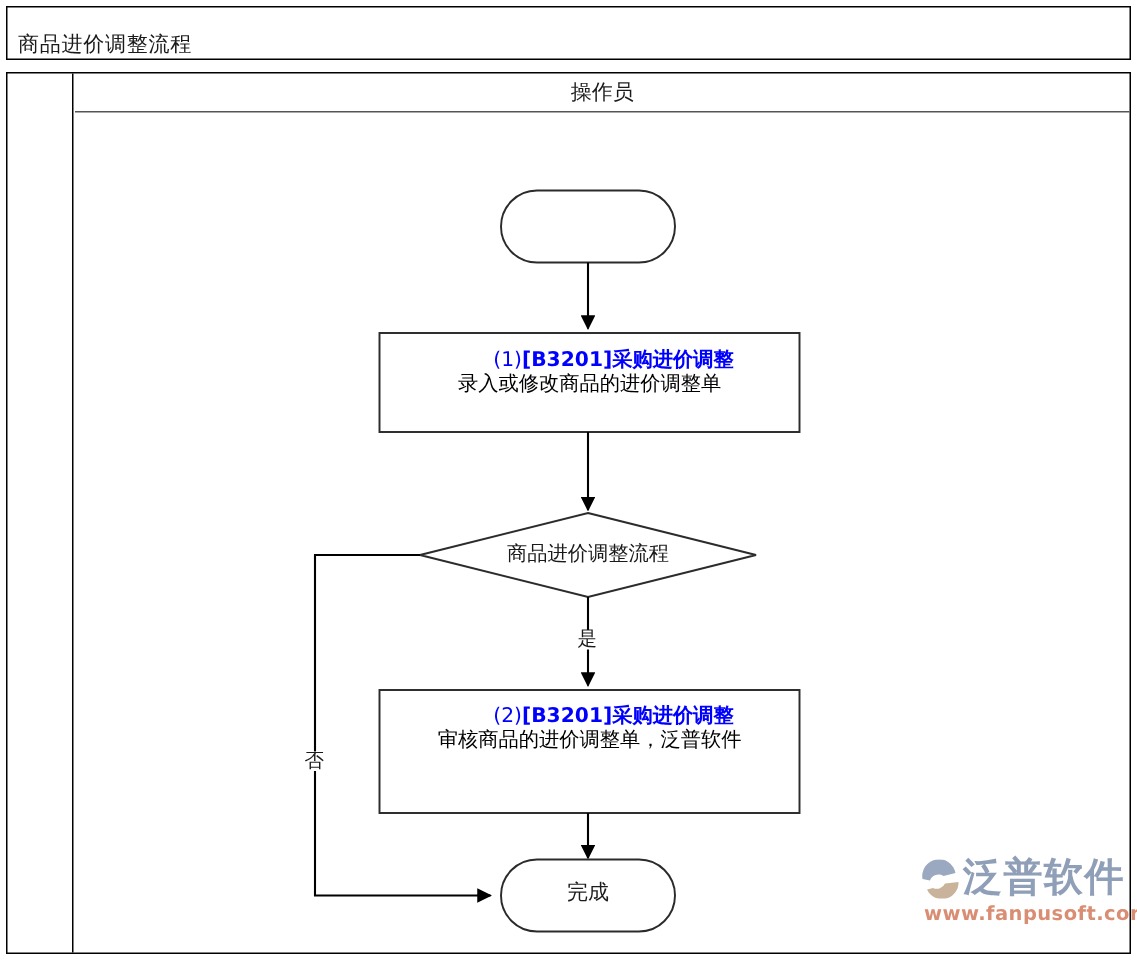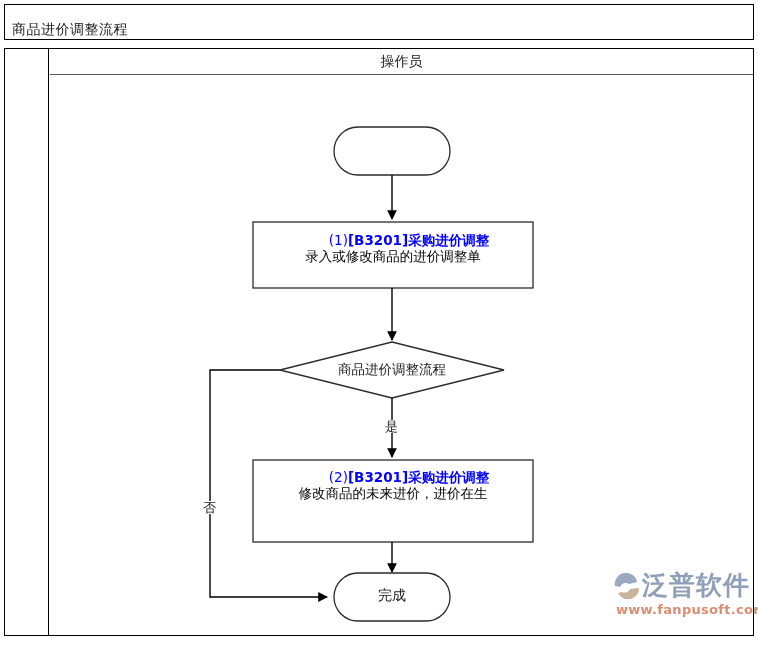--- a/index.html
+++ b/index.html
@@ -238,21 +238,21 @@
           </div>
           <div class="proc-body">录入或修改商品的进价调整单</div>
         </div>
 
         <div class="node-label decision-label" style="left:230px; top:285px; width:224px;">商品进价调整流程</div>
 
         <div class="node-label" style="left:203px; top:393px; width:280px;">
           <div class="proc-title">
             <span class="pnum">(2)</span><span>[B3201]采购进价调整</span>
           </div>
-          <div class="proc-body">修改商品的未来进价，进价在生</div>
+          <div class="proc-body">审核商品的进价调整单，泛普软件</div>
         </div>
 
         <div class="node-label terminator-label" style="left:284px; top:511px; width:116px;">完成</div>
 
         <div class="edge-label" style="left:334px; top:344px;">是</div>
 
         <div class="edge-label" style="left:152px; top:425px;">否</div>
 
       </div>
     </div>

